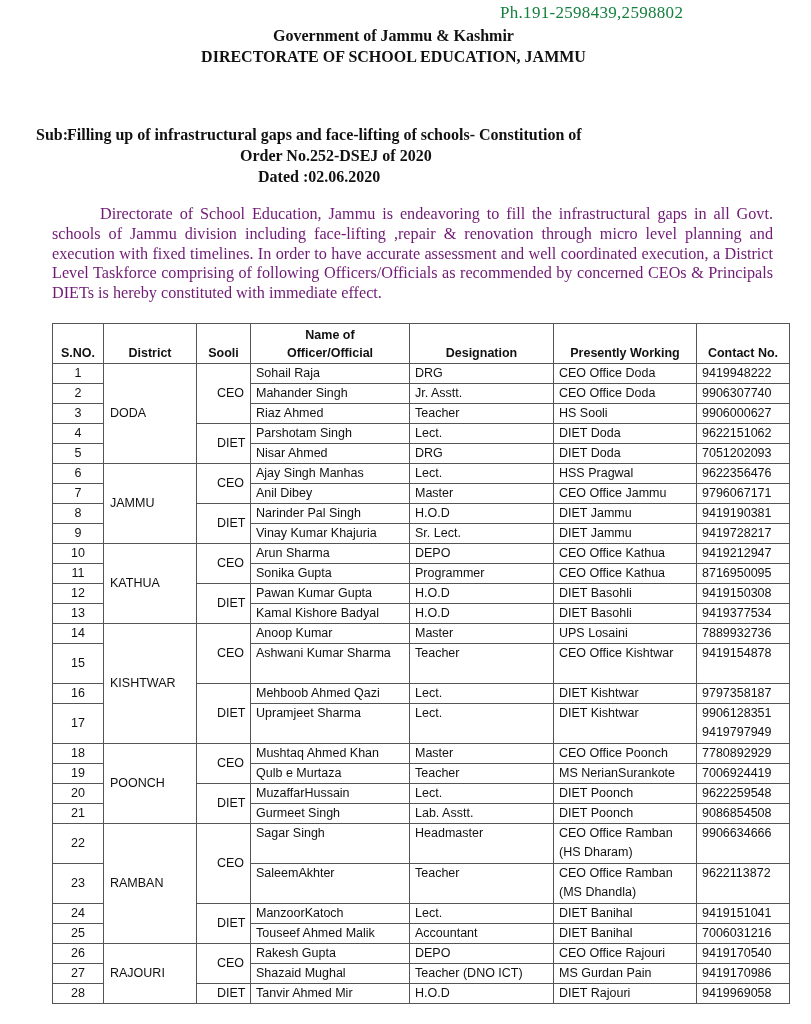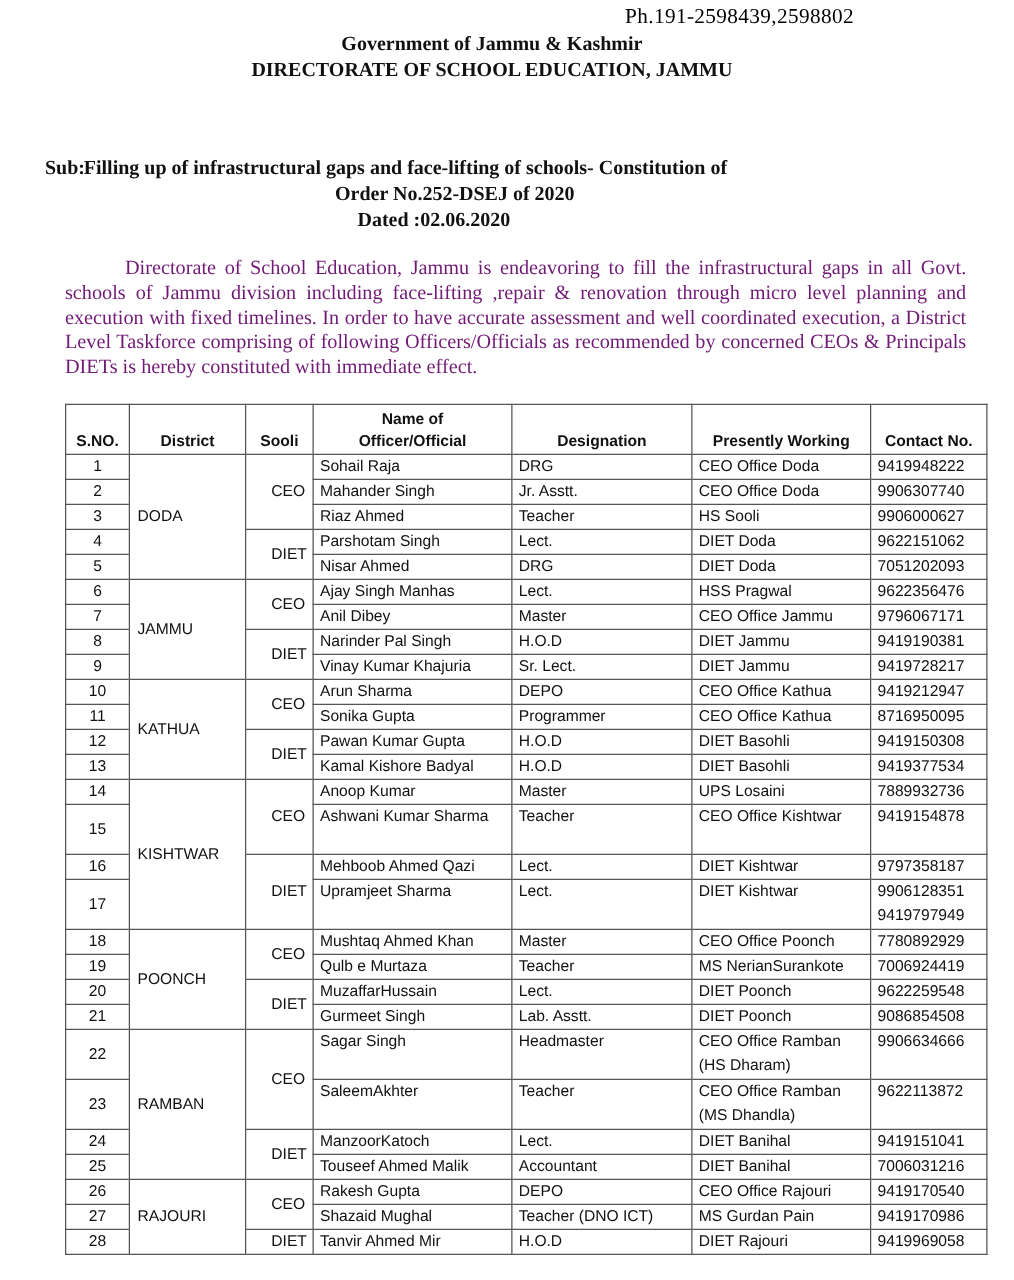--- a/index.html
+++ b/index.html
@@ -1,25 +1,25 @@
 <!DOCTYPE html>
 <html><head>
 <meta charset="utf-8">
 <style>
   html, body { margin: 0; padding: 0; background: #ffffff; }
   body { width: 811px; height: 1024px; position: relative; overflow: hidden; color: #111; }
-  .phone { position: absolute; left: 500px; top: 3px; font-family: "Liberation Serif", serif; font-size: 17px; letter-spacing: 0.3px; color: #000000; }
+  .phone { position: absolute; left: 500px; top: 3px; font-family: "Liberation Serif", serif; font-size: 17px; letter-spacing: 0.3px; color: #15803d; }
   .hdr { position: absolute; left: 0; width: 811px; text-align: center; font-family: "Liberation Serif", serif; font-weight: bold; font-size: 16px; }
   .hdr1 { top: 27px; left: -12px; }
   .hdr2 { top: 48px; left: -12px; }
   .subject { position: absolute; left: 36px; top: 92px; width: 745px; font-family: "Liberation Serif", serif; font-weight: bold; font-size: 16px; line-height: 21px; margin-top: 32px; }
   .subject .sub-label { display: inline-block; width: 31px; }
   .subject .sub-text-1 { display: inline; }
   .subject .sub-text-2 { display: block; padding-left: 31px; }
-  .order { position: absolute; left: 268px; top: 145px; font-family: "Liberation Serif", serif; font-weight: bold; font-size: 16px; line-height: 21px; }
+  .order { position: absolute; left: 240px; top: 145px; font-family: "Liberation Serif", serif; font-weight: bold; font-size: 16px; line-height: 21px; }
   .order .dated { padding-left: 18px; display:block; }
   .para { position: absolute; left: 52px; top: 205px; width: 721px; font-family: "Liberation Serif", serif; font-size: 16.2px; line-height: 19.8px; text-align: justify; color: #701a75; }
   .para .indent { display: inline-block; width: 48px; }
 
   table.task { position: absolute; left: 52px; top: 323px; width: 737px; border-collapse: collapse; font-family: "Liberation Sans", sans-serif; font-size: 12.5px; color: #111; table-layout: fixed; }
   table.task th, table.task td { border: 1px solid #555; padding: 0 5px; vertical-align: top; line-height: 19px; }
   table.task th { font-weight: bold; vertical-align: bottom; text-align: center; line-height: 18px; height: 38px; padding-bottom: 1px; }
   table.task td.sno { text-align: center; vertical-align: middle; }
   table.task td.district { vertical-align: middle; padding-left: 6px; }
   table.task td.office { vertical-align: middle; padding-left: 20px; }

